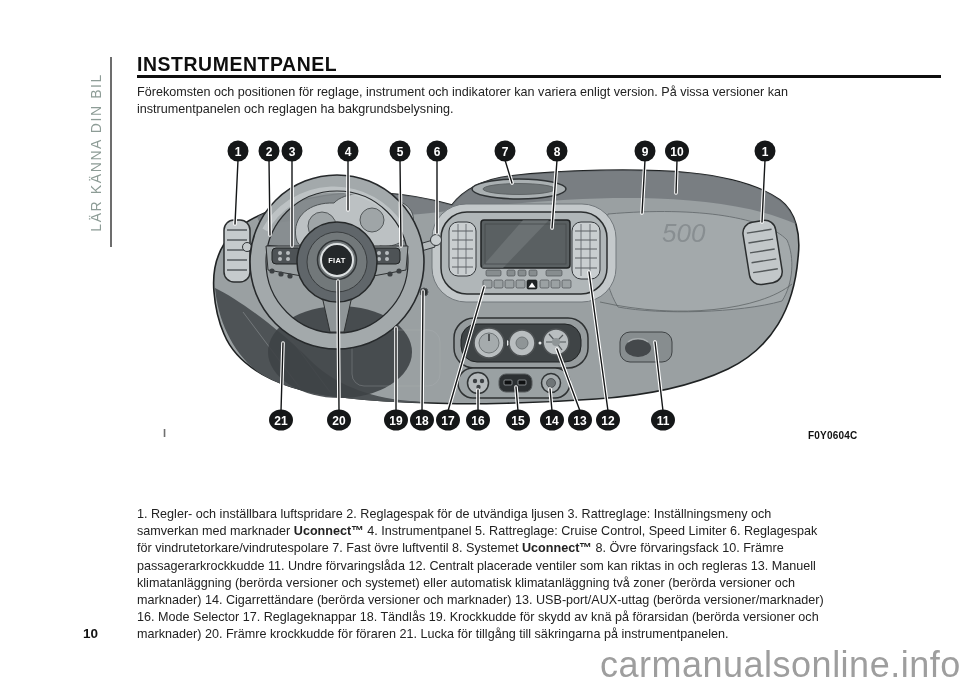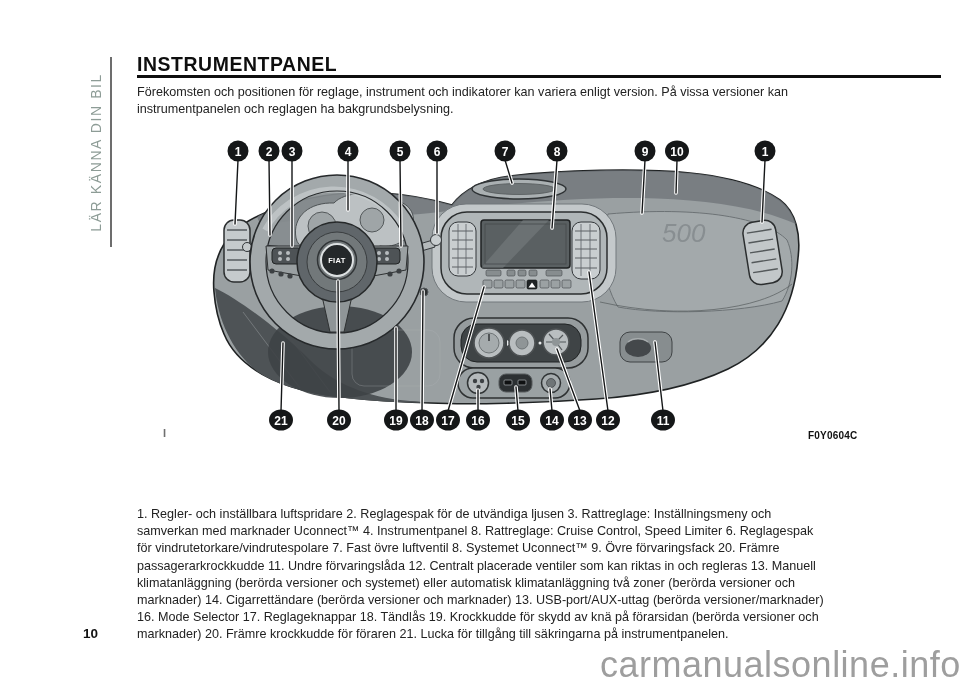--- a/index.html
+++ b/index.html
@@ -16,21 +16,21 @@
   .side-rule{position:absolute;left:110px;top:57px;width:2px;height:190px;background:#6d6d6d;}
   
   .title{position:absolute;left:137px;top:53px;font-size:20px;font-weight:700;
     letter-spacing:0.6px;color:#0e0e0e;transform:scaleX(0.97);transform-origin:left;}
   .title-rule{position:absolute;left:137px;top:75px;width:804px;height:2.5px;background:#0e0e0e;}
   
   .textblock{position:absolute;left:137px;font-size:12.6px;line-height:17.2px;color:#222;}
   #intro{top:84px;width:815px;}
   #legend{top:464px;width:820px;margin-top:42px;}
   .tline{white-space:nowrap;}
-  .b{font-weight:400;}
+  .b{font-weight:700;}
   
   .fig-svg{position:absolute;left:138px;top:138px;}
   .fig-code{position:absolute;left:808px;top:430px;font-size:10px;font-weight:700;color:#111;letter-spacing:0.2px;}
   .fig-marker{position:absolute;left:163px;top:427px;font-size:11px;color:#6f6f6f;font-weight:700;}
   .callout-num{fill:#ffffff;font-family:"Liberation Sans",sans-serif;font-size:12px;font-weight:700;
     text-anchor:middle;dominant-baseline:central;}
   
   .page-number{position:absolute;left:83px;top:626px;font-size:13.5px;font-weight:700;color:#111;}
   .watermark{position:absolute;left:600px;top:644px;width:357px;
     font-size:36px;color:#9e9e9e;letter-spacing:0.5px;}
@@ -328,22 +328,22 @@
         <ellipse cx="663" cy="420" rx="12" ry="10.5" fill="#151718"></ellipse>
         <text x="663" y="420.5" class="callout-num">11</text>
       </g>
   </svg>
 
   <div class="fig-marker">I</div>
   <div class="fig-code">F0Y0604C</div>
 
   <div id="legend" class="textblock">
       <div class="tline"><span>1. Regler- och inställbara luftspridare 2. Reglagespak för de utvändiga ljusen 3. Rattreglage: Inställningsmeny och</span></div>
-      <div class="tline"><span>samverkan med marknader </span><span class="b">Uconnect™</span><span> 4. Instrumentpanel 8. Rattreglage: Cruise Control, Speed Limiter 6. Reglagespak</span></div>
-      <div class="tline"><span>för vindrutetorkare/vindrutespolare 7. Fast övre luftventil 8. Systemet </span><span class="b">Uconnect™</span><span> 9. Övre förvaringsfack 20. Främre</span></div>
+      <div class="tline"><span>samverkan med marknader </span><span class="b">Uconnect™</span><span> 4. Instrumentpanel 5. Rattreglage: Cruise Control, Speed Limiter 6. Reglagespak</span></div>
+      <div class="tline"><span>för vindrutetorkare/vindrutespolare 7. Fast övre luftventil 8. Systemet </span><span class="b">Uconnect™</span><span> 8. Övre förvaringsfack 10. Främre</span></div>
       <div class="tline"><span>passagerarkrockkudde 11. Undre förvaringslåda 12. Centralt placerade ventiler som kan riktas in och regleras 13. Manuell</span></div>
       <div class="tline"><span>klimatanläggning (berörda versioner och systemet) eller automatisk klimatanläggning två zoner (berörda versioner och</span></div>
       <div class="tline"><span>marknader) 14. Cigarrettändare (berörda versioner och marknader) 13. USB-port/AUX-uttag (berörda versioner/marknader)</span></div>
       <div class="tline"><span>16. Mode Selector 17. Reglageknappar 18. Tändlås 19. Krockkudde för skydd av knä på förarsidan (berörda versioner och</span></div>
       <div class="tline"><span>marknader) 20. Främre krockkudde för föraren 21. Lucka för tillgång till säkringarna på instrumentpanelen.</span></div>
     </div>
 
   <div class="page-number">10</div>
   <div class="watermark">carmanualsonline.info</div>
 

